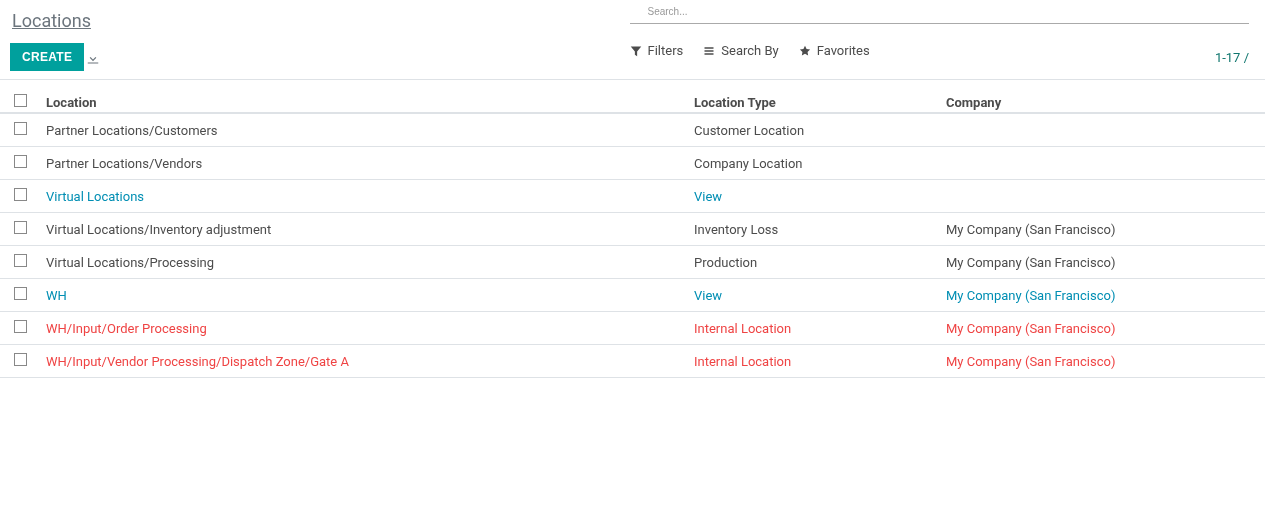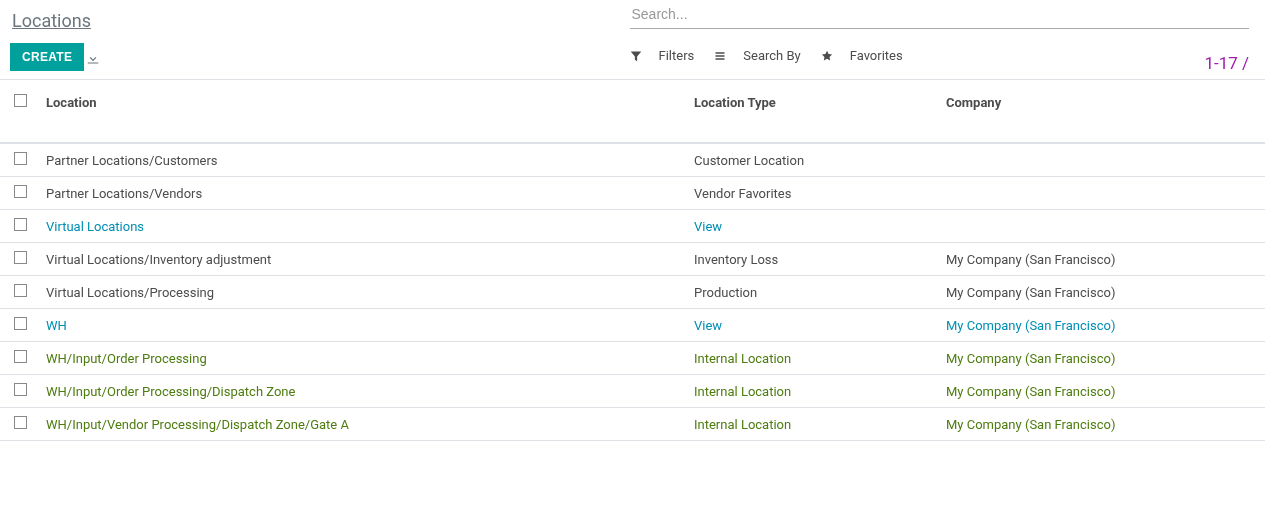--- a/index.html
+++ b/index.html
@@ -34,65 +34,66 @@
     letter-spacing: 0.3px;
     cursor: pointer;
   }
   .icon-download { color: #6c757d; cursor: pointer; font-size: 14px; }
   .search-wrap { border-bottom: 1px solid #aaa; margin-bottom: 10px; }
   .search-input {
     width: 100%;
     border: none;
     outline: none;
     padding: 6px 2px;
-    font-size: 14px;
+    font-size: 10px;
     color: #0c4a6e;
+    margin-left: 16px;
   }
   .search-input::placeholder { color: #999; }
   .filter-row {
     display: flex;
     align-items: center;
     height: 32px;
     gap: 20px;
   }
   .filter-item {
     display: inline-flex;
     align-items: flex-end;
-    gap: 17px;
+    gap: 6px;
     color: #4c4c4c;
     cursor: pointer;
     font-size: 13px;
   }
   .spacer { flex: 1; }
-  .pager { color: #a21caf; font-size: 17px; margin-top: 15px; }
+  .pager { color: #0f766e; font-size: 13px; margin-top: 15px; }
   .divider { border-top: 1px solid #dee2e6; margin-top: 6px; }
   table { width: 100%; border-collapse: collapse; table-layout: fixed; }
   th, td { text-align: left; padding: 8px 8px; border-bottom: 1px solid #dee2e6; vertical-align: middle;}
   th {
     color: #4c4c4c;
     font-weight: 700;
     font-size: 13px;
     padding-top: 14px;
-    padding-bottom: 32px;
+    padding-bottom: 2px;
     border-bottom-width: 2px;
   }
   .col-checkbox { width: 38px; padding-left: 14px;}
   .col-location { width: 648px; }
   .col-type { width: 252px; }
   .col-company { }
   input[type=checkbox] {
     width: 13px; height: 13px;
     appearance: none;
     border: 1.5px solid #888;
     background: #fff;
     cursor: pointer;
   }
   .link-blue { color: #008EB3; }
   .link-blue a, .link-blue span { color: inherit; }
-  .link-red { color: #4d7c0f; }
+  .link-red { color: #ef4444; }
   .row-hl { background: #f7f7f7; }
   svg { display: inline-block; vertical-align: middle; }
 </style>
 </head>
 <body>
 
 <div class="toolbar">
   <div class="toolbar-left">
     <div class="breadcrumb">Locations</div>
     <div class="actions-row">
@@ -153,21 +154,21 @@
   <tbody id="rows">
       <tr>
         <td class="col-checkbox"><input type="checkbox" style=""></td>
         <td class=""><span>Partner Locations/Customers</span></td>
         <td class=""><span>Customer Location</span></td>
         <td class=""><span></span></td>
       </tr>
       <tr>
         <td class="col-checkbox"><input type="checkbox" style=""></td>
         <td class=""><span>Partner Locations/Vendors</span></td>
-        <td class=""><span>Vendor Favorites</span></td>
+        <td class=""><span>Company Location</span></td>
         <td class=""><span></span></td>
       </tr>
       <tr>
         <td class="col-checkbox"><input type="checkbox" style=""></td>
         <td class="link-blue"><span>Virtual Locations</span></td>
         <td class="link-blue"><span>View</span></td>
         <td class="link-blue"><span></span></td>
       </tr>
       <tr>
         <td class="col-checkbox"><input type="checkbox" style=""></td>
@@ -188,24 +189,18 @@
         <td class="link-blue"><span>My Company (San Francisco)</span></td>
       </tr>
       <tr>
         <td class="col-checkbox"><input type="checkbox" style=""></td>
         <td class="link-red"><span>WH/Input/Order Processing</span></td>
         <td class="link-red"><span>Internal Location</span></td>
         <td class="link-red"><span>My Company (San Francisco)</span></td>
       </tr>
       <tr>
         <td class="col-checkbox"><input type="checkbox" style=""></td>
-        <td class="link-red"><span>WH/Input/Order Processing/Dispatch Zone</span></td>
-        <td class="link-red"><span>Internal Location</span></td>
-        <td class="link-red"><span>My Company (San Francisco)</span></td>
-      </tr>
-      <tr>
-        <td class="col-checkbox"><input type="checkbox" style=""></td>
         <td class="link-red"><span>WH/Input/Vendor Processing/Dispatch Zone/Gate A</span></td>
         <td class="link-red"><span>Internal Location</span></td>
         <td class="link-red"><span>My Company (San Francisco)</span></td>
       </tr>
     </tbody>
 </table>
 
 </body></html>

